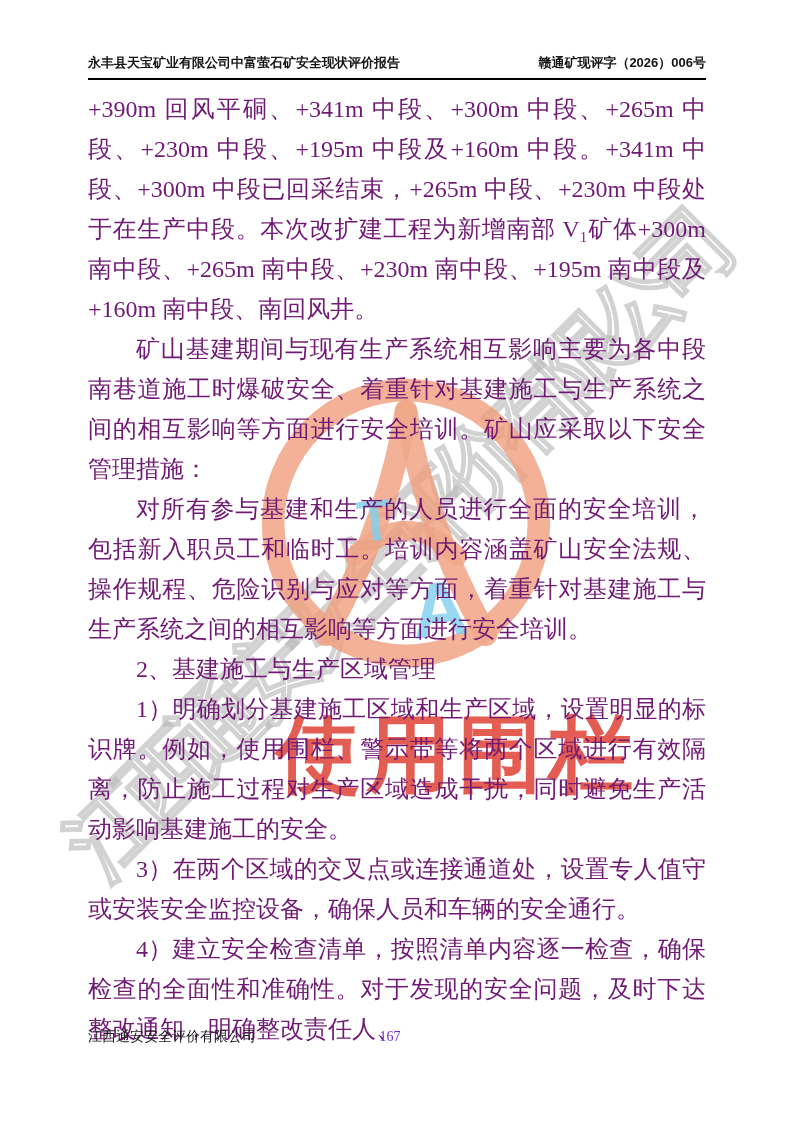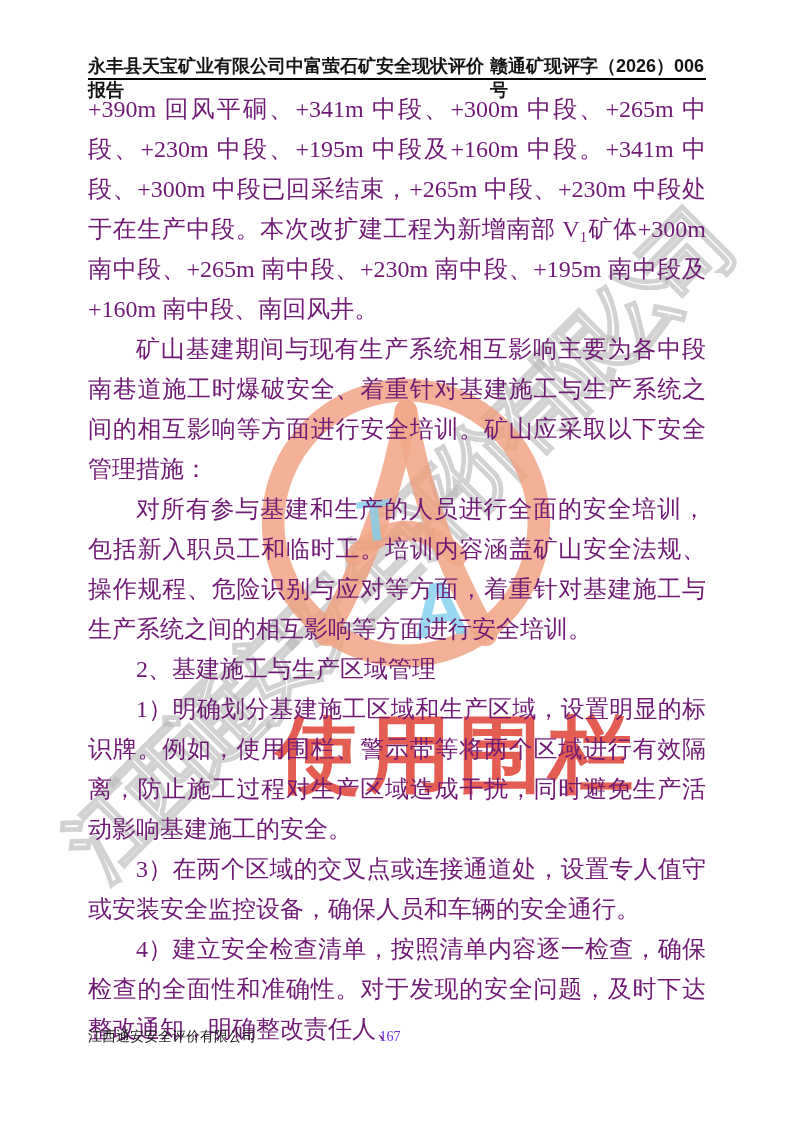--- a/index.html
+++ b/index.html
@@ -59,21 +59,21 @@
 
   
   .content { position: absolute; inset: 0; z-index: 1; }
 
   .header {
     position: absolute;
     left: 88px; top: 54px; width: 618px;
     display: flex; justify-content: space-between; align-items: baseline;
     font-family: "Liberation Sans", "DejaVu Sans", sans-serif;
     font-weight: bold;
-    font-size: 18px;
+    font-size: 13px;
     color: #151515;
   }
   .header-rule {
     position: absolute;
     left: 88px; top: 78px; width: 618px; height: 2px;
     background: #000000;
   }
 
   .doc-body {
     position: absolute;

